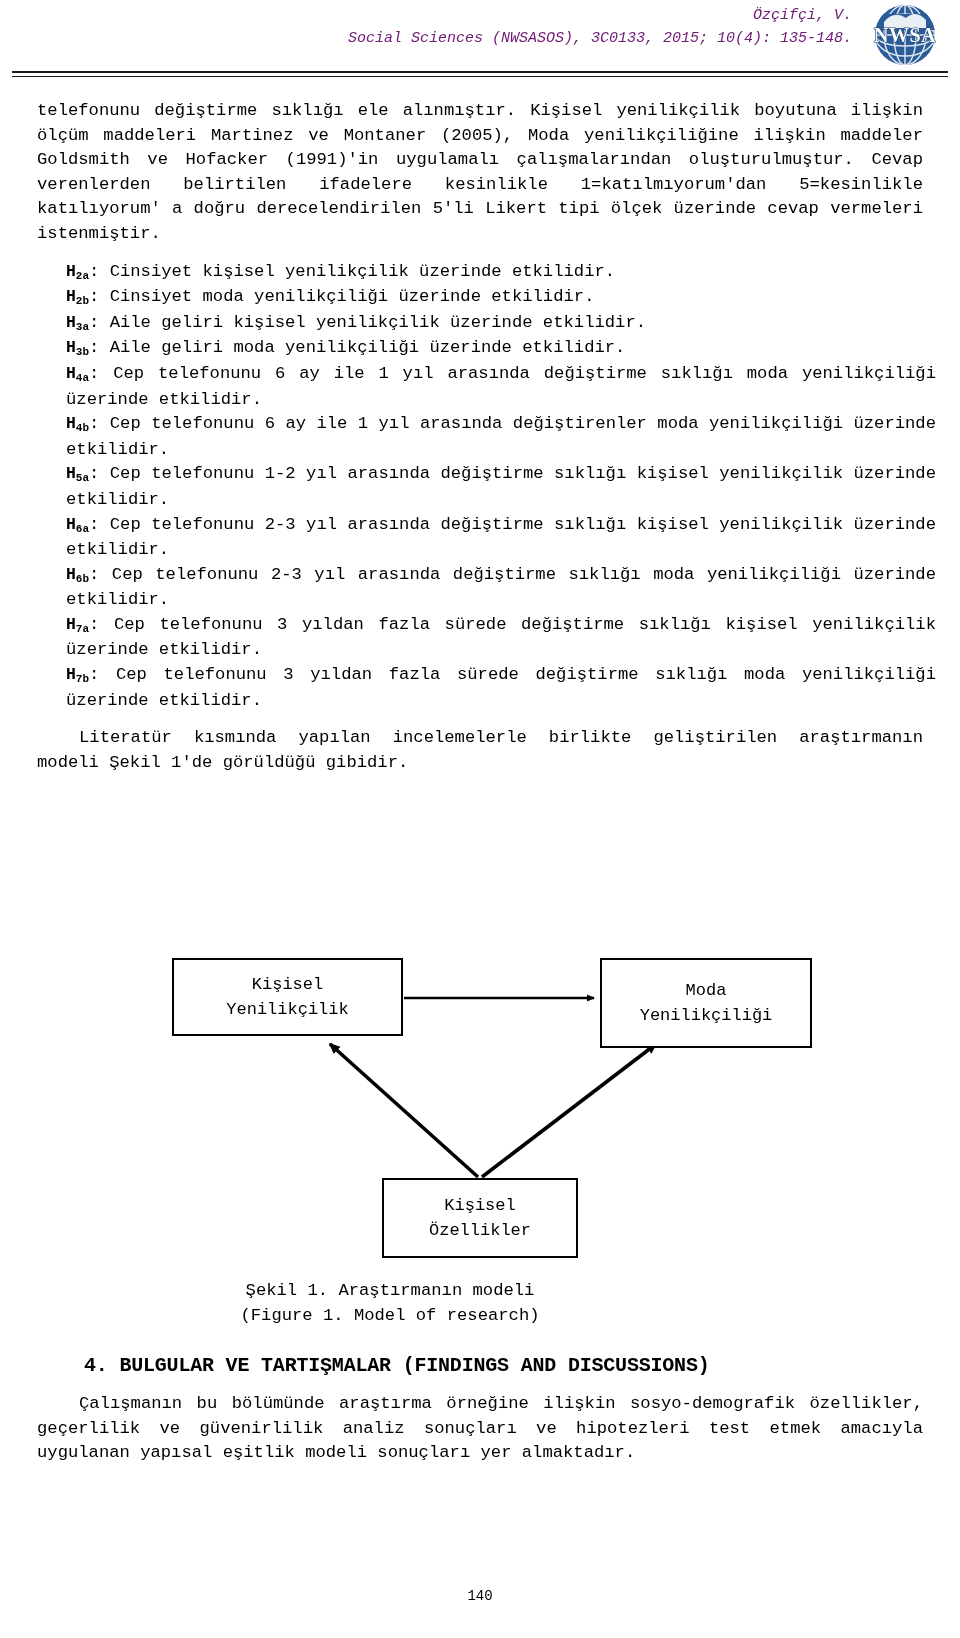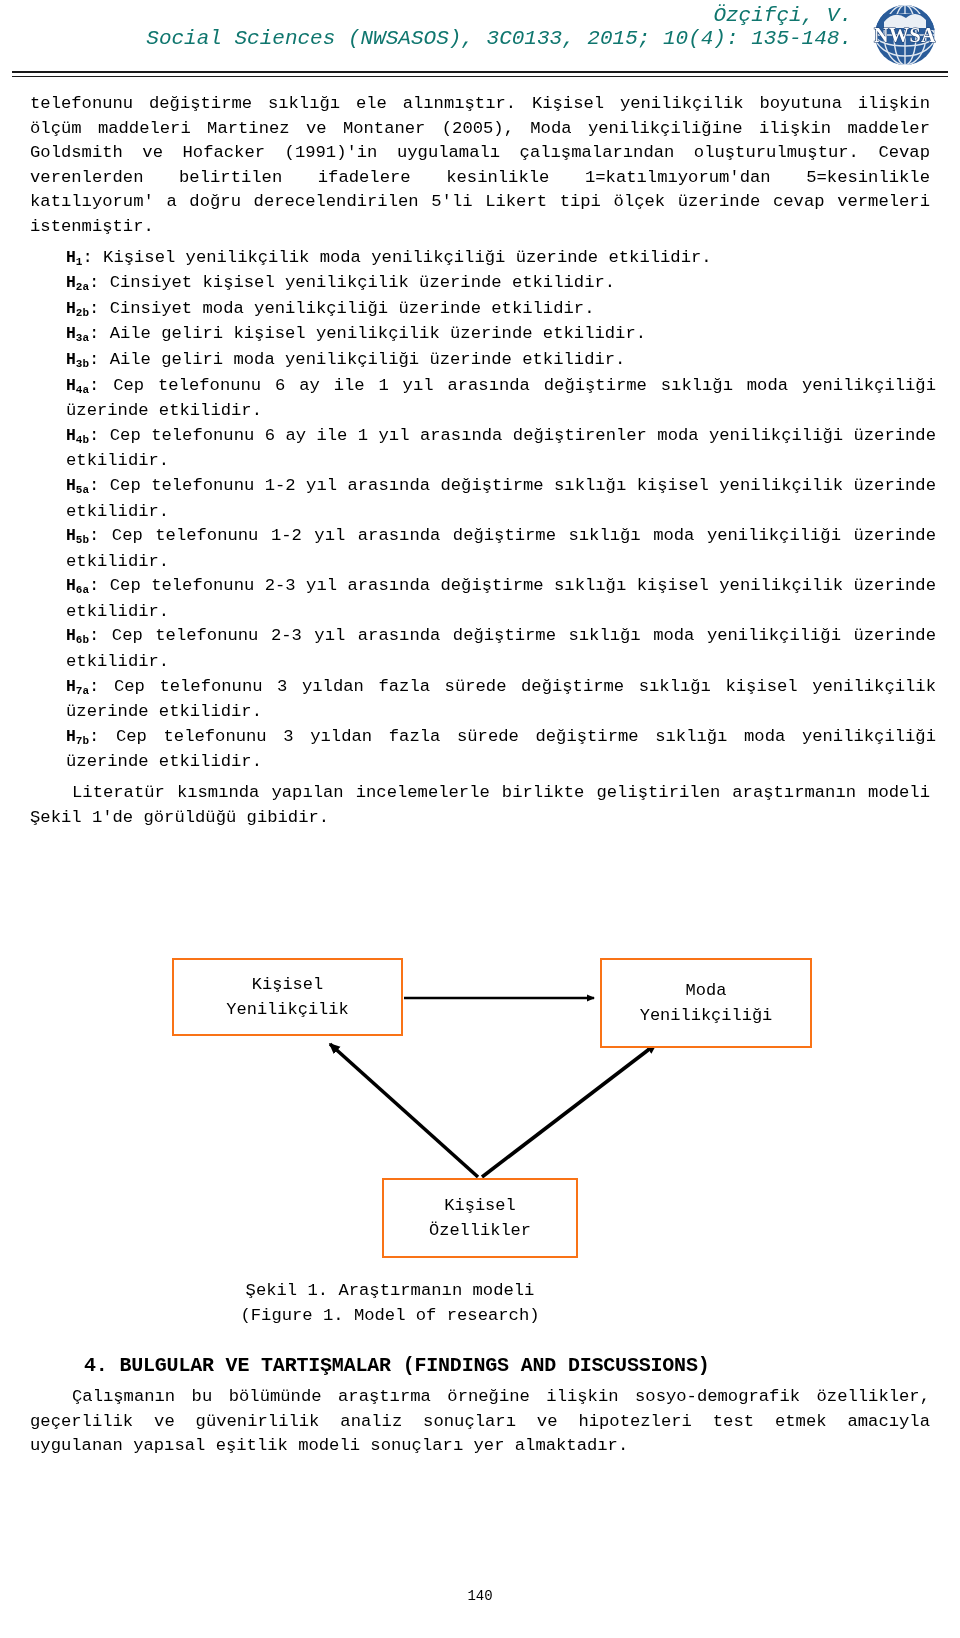--- a/index.html
+++ b/index.html
@@ -25,23 +25,23 @@
     width: 960px;
     height: 72px;
   }
   .header-text {
     position: absolute;
     right: 108px;
     top: 4px;
     text-align: right;
     font-family: "Liberation Mono", "DejaVu Sans Mono", monospace;
     font-style: italic;
-    font-size: 21px;
+    font-size: 15px;
     line-height: 23px;
-    color: #0f766e;
+    color: #701a75;
     white-space: nowrap;
   }
   .header-logo {
     position: absolute;
     right: 14px;
     top: 2px;
     width: 82px;
     height: 66px;
   }
   .rule {
@@ -62,21 +62,21 @@
   }
 
   
   .body-area {
     position: absolute;
     left: 24px;
     top: 86px;
     width: 912px;
   }
   p.just {
-    margin: 6px;
+    margin: 13px;
     text-align: justify;
     text-justify: inter-word;
     font-size: 17.2px;
     line-height: 24.6px;
     letter-spacing: 0px;
   }
   p.just.indent {
     text-indent: 42px;
   }
   .hyp {
@@ -103,21 +103,21 @@
   
   .figure {
     position: absolute;
     left: 0;
     top: 953px;
     width: 960px;
     height: 310px;
   }
   .fbox {
     position: absolute;
-    border: 2px solid #f97316;
+    border: 2px solid #000000;
     background: #ffffff;
     box-sizing: border-box;
     display: flex;
     flex-direction: column;
     align-items: center;
     justify-content: center;
     font-size: 17px;
     line-height: 25px;
     text-align: center;
     font-family: "Liberation Mono", "DejaVu Sans Mono", monospace;
@@ -222,37 +222,35 @@
   <div class="rule"></div>
   <div class="rule2"></div>
 
   <div class="body-area">
 
     <p class="just">telefonunu değiştirme sıklığı ele alınmıştır. Kişisel yenilikçilik boyutuna ilişkin ölçüm maddeleri Martinez ve Montaner (2005), Moda yenilikçiliğine ilişkin maddeler Goldsmith ve Hofacker (1991)'in uygulamalı çalışmalarından oluşturulmuştur. Cevap verenlerden belirtilen ifadelere kesinlikle 1=katılmıyorum'dan 5=kesinlikle katılıyorum' a doğru derecelendirilen 5'li Likert tipi ölçek üzerinde cevap vermeleri istenmiştir.</p>
 
 
     <div class="hypothesis-list">
 
-      <p class="hyp"><span class="hl">H<sub>1</sub></span><span>: Kişisel yenilikçilik moda yenilikçiliği üzerinde etkilidir.</span></p>
 
       <p class="hyp"><span class="hl">H<sub>2a</sub></span><span>: Cinsiyet kişisel yenilikçilik üzerinde etkilidir.</span></p>
 
       <p class="hyp"><span class="hl">H<sub>2b</sub></span><span>: Cinsiyet moda yenilikçiliği üzerinde etkilidir.</span></p>
 
       <p class="hyp"><span class="hl">H<sub>3a</sub></span><span>: Aile geliri kişisel yenilikçilik üzerinde etkilidir.</span></p>
 
       <p class="hyp"><span class="hl">H<sub>3b</sub></span><span>: Aile geliri moda yenilikçiliği üzerinde etkilidir.</span></p>
 
       <p class="hyp"><span class="hl">H<sub>4a</sub></span><span>: Cep telefonunu 6 ay ile 1 yıl arasında değiştirme sıklığı moda yenilikçiliği üzerinde etkilidir.</span></p>
 
       <p class="hyp"><span class="hl">H<sub>4b</sub></span><span>: Cep telefonunu 6 ay ile 1 yıl arasında değiştirenler moda yenilikçiliği üzerinde etkilidir.</span></p>
 
       <p class="hyp"><span class="hl">H<sub>5a</sub></span><span>: Cep telefonunu 1-2 yıl arasında değiştirme sıklığı kişisel yenilikçilik üzerinde etkilidir.</span></p>
 
-      <p class="hyp"><span class="hl">H<sub>5b</sub></span><span>: Cep telefonunu 1-2 yıl arasında değiştirme sıklığı moda yenilikçiliği üzerinde etkilidir.</span></p>
 
       <p class="hyp"><span class="hl">H<sub>6a</sub></span><span>: Cep telefonunu 2-3 yıl arasında değiştirme sıklığı kişisel yenilikçilik üzerinde etkilidir.</span></p>
 
       <p class="hyp"><span class="hl">H<sub>6b</sub></span><span>: Cep telefonunu 2-3 yıl arasında değiştirme sıklığı moda yenilikçiliği üzerinde etkilidir.</span></p>
 
       <p class="hyp"><span class="hl">H<sub>7a</sub></span><span>: Cep telefonunu 3 yıldan fazla sürede değiştirme sıklığı kişisel yenilikçilik üzerinde etkilidir.</span></p>
 
       <p class="hyp"><span class="hl">H<sub>7b</sub></span><span>: Cep telefonunu 3 yıldan fazla sürede değiştirme sıklığı moda yenilikçiliği üzerinde etkilidir.</span></p>
 
     </div>

